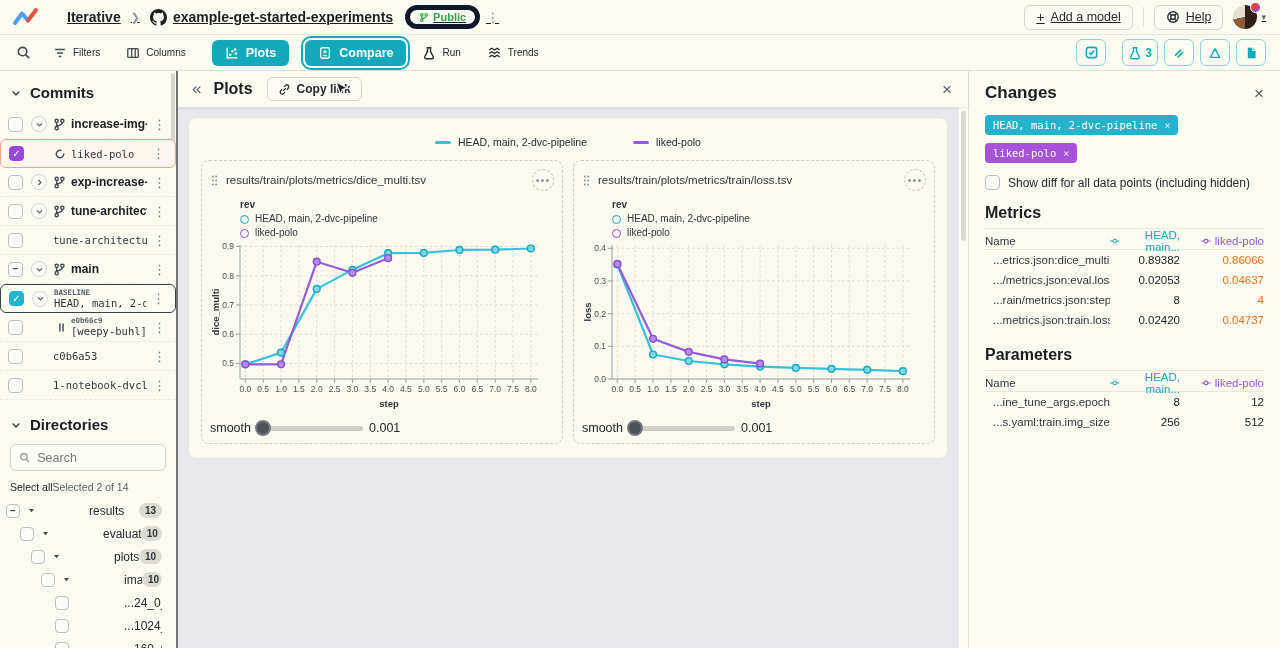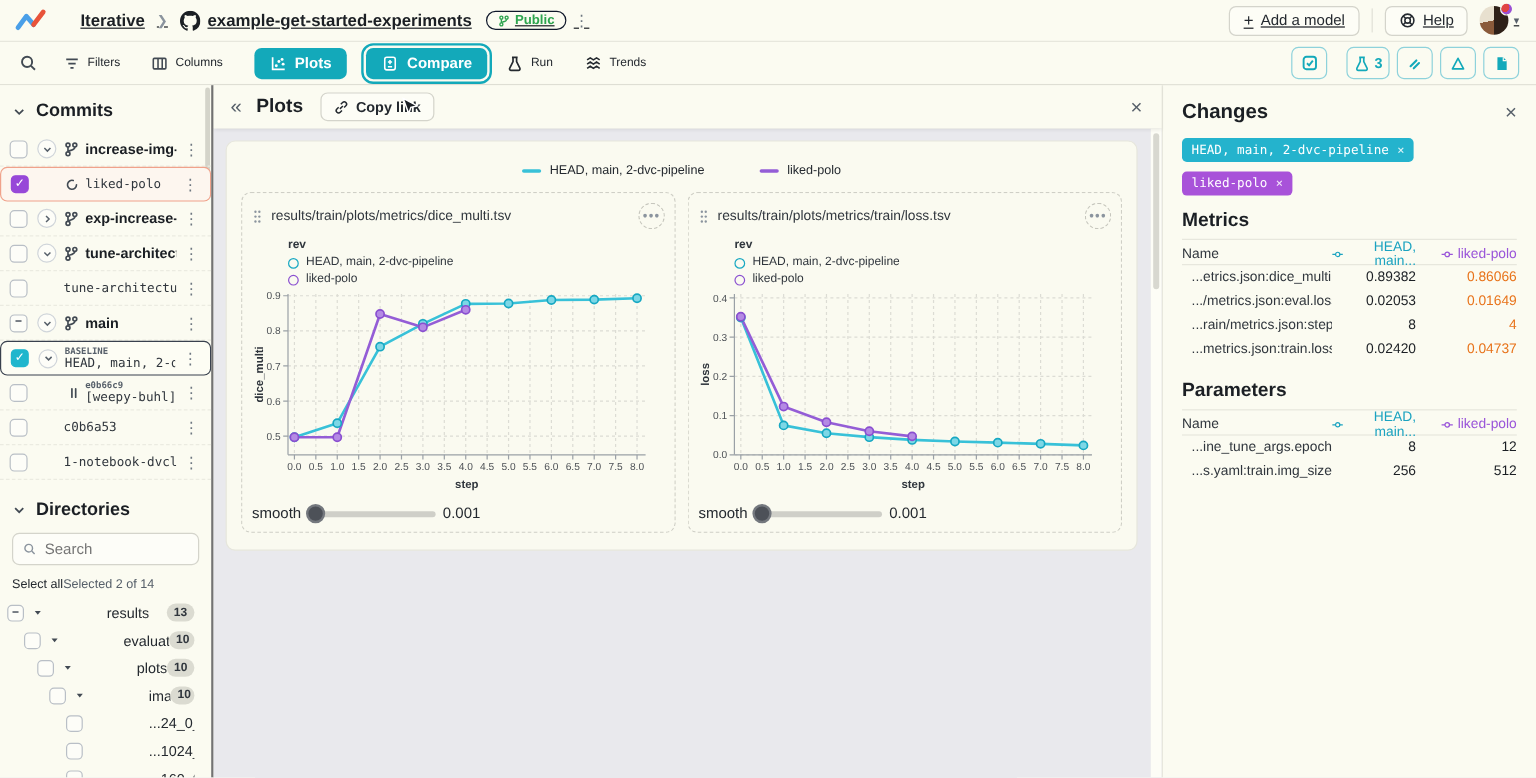--- a/index.html
+++ b/index.html
@@ -4,21 +4,21 @@
 <style>
   * { box-sizing: border-box; margin: 0; padding: 0; }
   html,body { width:1280px; height:648px; overflow:hidden; }
   body { font-family:"Liberation Sans", sans-serif; background:#fbfbf1; color:#1b1f24; font-size:13px; }
 
   
   .app-header { height:34px; display:flex; align-items:center; padding:0 14px 0 12px; background:#fbfbf1;text-decoration:underline; }
   .brand-name { font-weight:bold; font-size:14px; margin-left:28px; }
   .crumb-sep { color:#8b949e; margin:0 10px; font-size:11px; }
   .repo-name { font-weight:bold; font-size:14px; margin-left:6px;text-align:center; }
-  .badge-public { display:inline-flex; align-items:center; gap:4px; border:1px solid #0f172a; color:#2da44e; border-radius:999px; font-size:11px; font-weight:bold; padding:1px 9px; margin-left:12px; }
+  .badge-public { display:inline-flex; align-items:center; gap:4px; border:5px solid #0f172a; color:#2da44e; border-radius:999px; font-size:11px; font-weight:bold; padding:1px 9px; margin-left:12px; }
   .kebab { color:#6e7781; font-size:13px; padding:0 6px; cursor:pointer; }
   .hdr-right { margin-left:auto; display:flex; align-items:center; gap:10px; }
   .btn-plain { display:inline-flex; align-items:center; gap:6px; background:#fdfdf6; border:1px solid #d4d4cb; border-radius:6px; height:25px; padding:0 11px; font-size:12.5px; color:#24292f; cursor:pointer; }
   .hdr-divider { width:1px; height:20px; background:#e0e0d6; }
   .avatar-wrap { display:flex; align-items:center; gap:4px; }
   .avatar { width:24px; height:24px; border-radius:50%; background:conic-gradient(#2e2018 0 50%, #8a5a3a 50% 72%, #e8e0cf 72% 100%); position:relative; }
   .avatar .notif { position:absolute; top:-3px; right:-4px; width:11px; height:11px; border-radius:50%; background:radial-gradient(circle at 35% 35%, #e04343 45%, #9b4fd4 46%); border:1.5px solid #fbfbf1; }
   .caret-down { color:#57606a; font-size:9px; }
 
   
@@ -753,20 +753,24 @@
     <div class="tags-row" id="tags-row">
         <span class="tag" style="background: rgb(36, 179, 205);">
           <span>HEAD, main, 2-dvc-pipeline</span>
           <span class="tx">×</span>
         </span>
         <span class="tag" style="background: rgb(168, 82, 217);">
           <span>liked-polo</span>
           <span class="tx">×</span>
         </span>
       </div>
+    <div class="diff-check">
+      <span class="cb"></span>
+      <span>Show diff for all data points (including hidden)</span>
+    </div>
     <div class="sect-title">Metrics</div>
     <div class="kv-table" id="metrics-table">
         <div class="kv-row hdr">
           <span class="name">Name</span>
           <span class="v col-a"><svg width="12" height="10" viewBox="0 0 16 16" fill="none" stroke="currentColor" stroke-width="1.7">
               <circle cx="8" cy="8" r="3"></circle>
               <path d="M0.5 8H5M11 8h4.5"></path>
             </svg>HEAD, main...</span>
           <span class="v col-b"><svg width="12" height="10" viewBox="0 0 16 16" fill="none" stroke="currentColor" stroke-width="1.7">
               <circle cx="8" cy="8" r="3"></circle>
@@ -774,21 +778,21 @@
             </svg>liked-polo</span>
         </div>
         <div class="kv-row">
           <span class="name">...etrics.json:dice_multi</span>
           <span class="v">0.89382</span>
           <span class="v changed">0.86066</span>
         </div>
         <div class="kv-row">
           <span class="name">.../metrics.json:eval.loss</span>
           <span class="v">0.02053</span>
-          <span class="v changed">0.01649</span>
+          <span class="v changed">0.04637</span>
         </div>
         <div class="kv-row">
           <span class="name">...rain/metrics.json:step</span>
           <span class="v">8</span>
           <span class="v changed">4</span>
         </div>
         <div class="kv-row">
           <span class="name">...metrics.json:train.loss</span>
           <span class="v">0.02420</span>
           <span class="v changed">0.04737</span>

